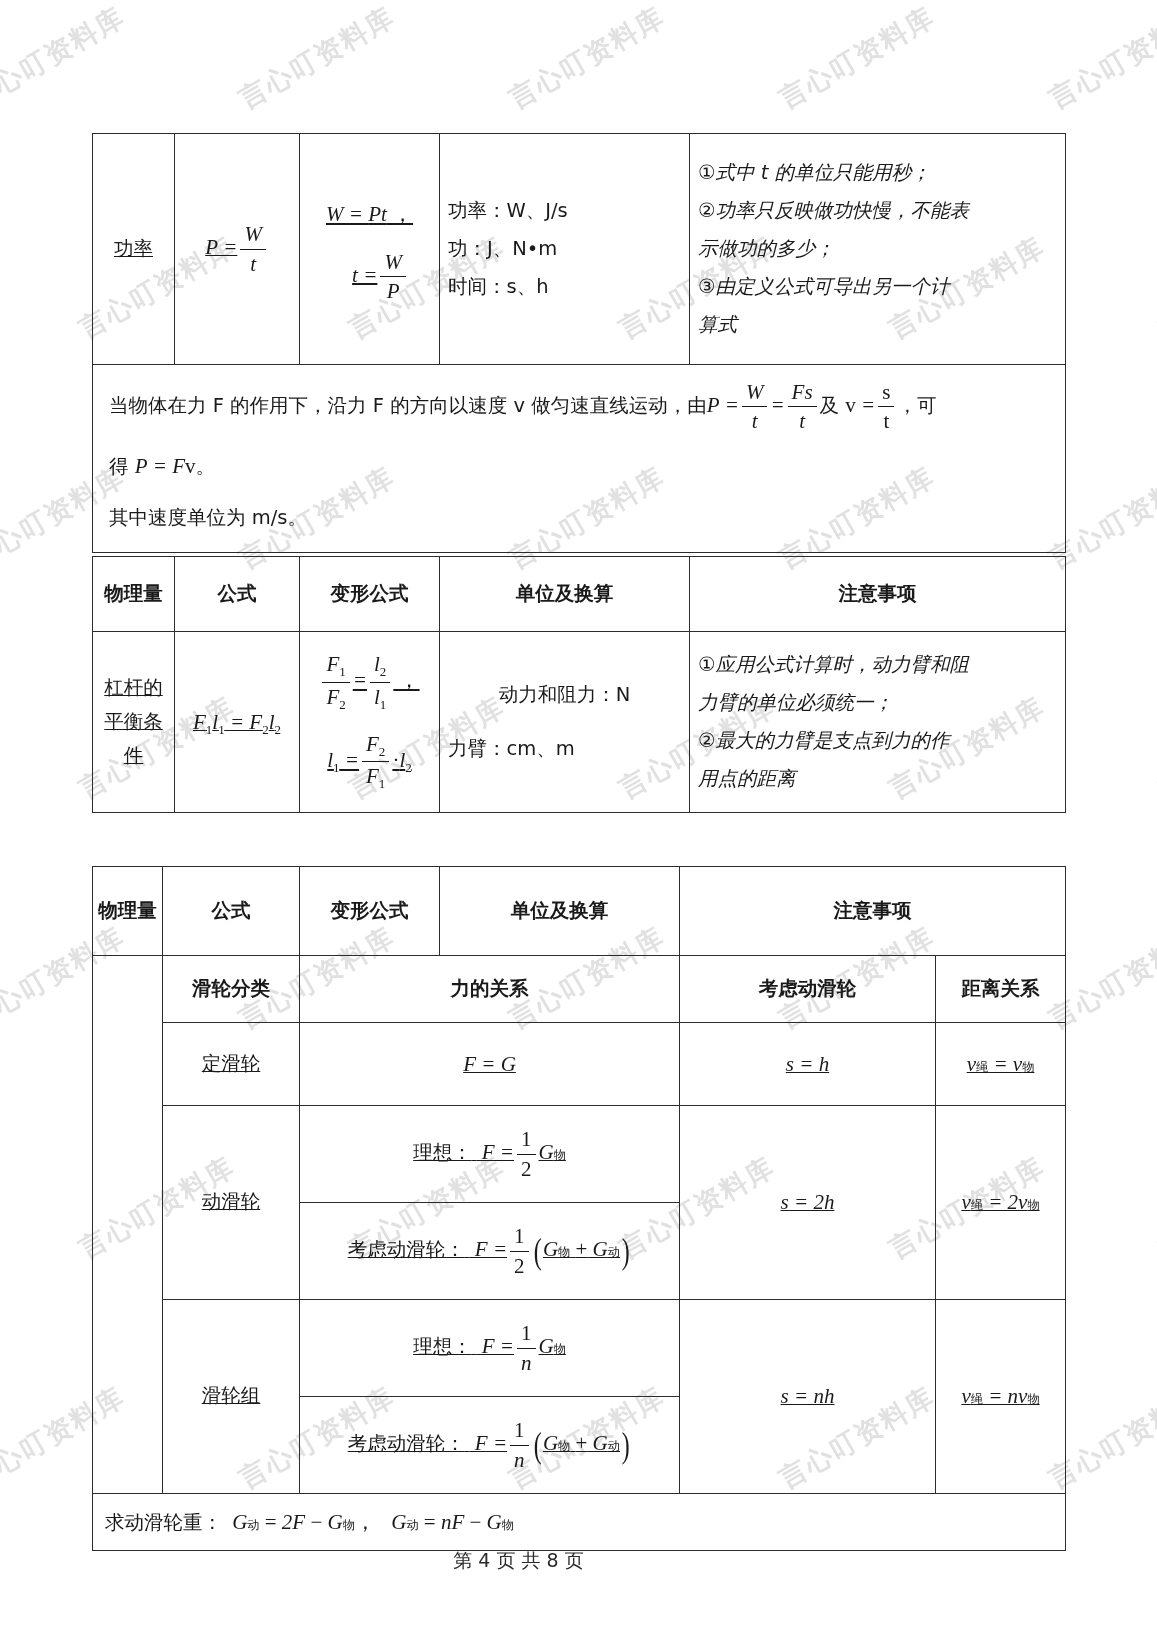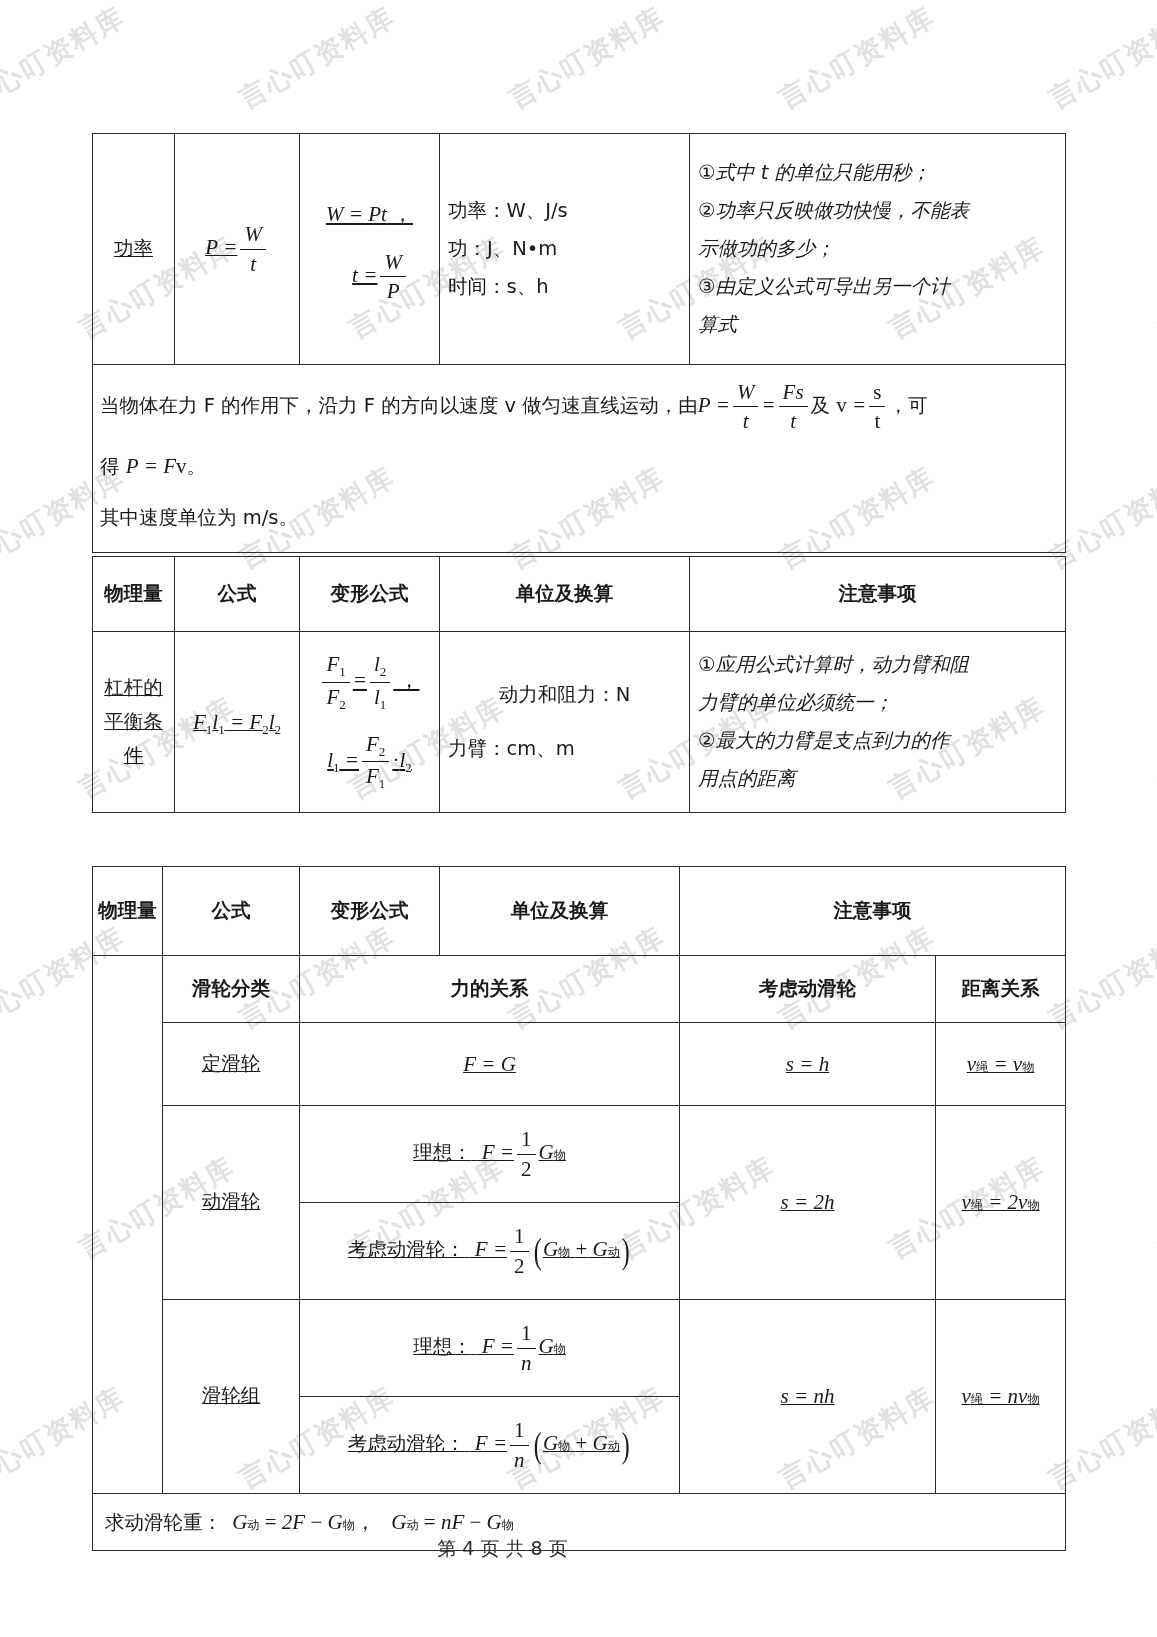--- a/index.html
+++ b/index.html
@@ -54,22 +54,22 @@
   .m{font-family:"Liberation Serif","DejaVu Serif",serif; font-style:italic; font-size:21px;}
   .mu{font-style:normal;}
   .frac{display:inline-block; vertical-align:middle; text-align:center; margin:0 3px;}
   .frac .num{display:block; border-bottom:1.2px solid #1a1a1a; padding:0 4px 1px 4px; line-height:1.25;}
   .frac .den{display:block; padding:1px 4px 0 4px; line-height:1.25;}
   sub{font-size:.62em; font-style:normal;}
   .sb-cn{font-size:.58em; font-style:normal; font-family:"DejaVu Sans","Liberation Sans",sans-serif;}
   .bigp{font-size:34px; font-style:normal; display:inline-block; transform:scale(.7,1.05); vertical-align:middle;}
 
   .footer{
-    position:absolute; left:0; width:1005px; text-align:center;
-    font-size:19px; color:#2b2b2b;
+    position:absolute; left:16px; width:1005px; text-align:center;
+    font-size:19px; color:#2b2b2b;margin-top:12px;
   }
   .footer .cnf{font-family:"DejaVu Sans","Liberation Sans",sans-serif;}
 </style>
 </head>
 <body>
 
 <div id="watermark">
     <div class="wm" style="left: -40px; top: 40px;">言心叮资料库</div>
     <div class="wm" style="left: 230px; top: 40px;">言心叮资料库</div>
     <div class="wm" style="left: 500px; top: 40px;">言心叮资料库</div>
@@ -140,21 +140,21 @@
 
       <td class="lft cn note">
         <div>①式中 t 的单位只能用秒；</div>
         <div>②功率只反映做功快慢，不能表</div>
         <div>示做功的多少；</div>
         <div>③由定义公式可导出另一个计</div>
         <div>算式</div>
       </td>
     </tr>
     <tr>
-      <td class="lft cn" colspan="5" style="height:152px; padding:14px 12px 10px 7px; line-height:2.45;">
+      <td class="lft cn" colspan="5" style="height:152px; padding:14px 12px 10px 16px; line-height:2.45;">
         <div style="white-space:nowrap;">
           <span>当物体在力 F 的作用下，沿力 F 的方向以速度 v 做匀速直线运动，由</span><span class="m">P&nbsp;=<span class="frac"><span class="num">W</span><span class="den">t</span></span>=<span class="frac"><span class="num">Fs</span><span class="den">t</span></span></span><span class="cn">及&nbsp;</span><span class="m"><span class="mu">v</span>&nbsp;=<span class="frac"><span class="num mu">s</span><span class="den mu">t</span></span></span><span>，可</span>
         </div>
         <div style="margin-top:6px;">
           <span>得</span>
           <span class="m">P&nbsp;=&nbsp;F<span class="mu">v</span></span><span>。</span>
         </div>
         <div style="margin-top:2px;">其中速度单位为 m/s。</div>
       </td>
     </tr>

